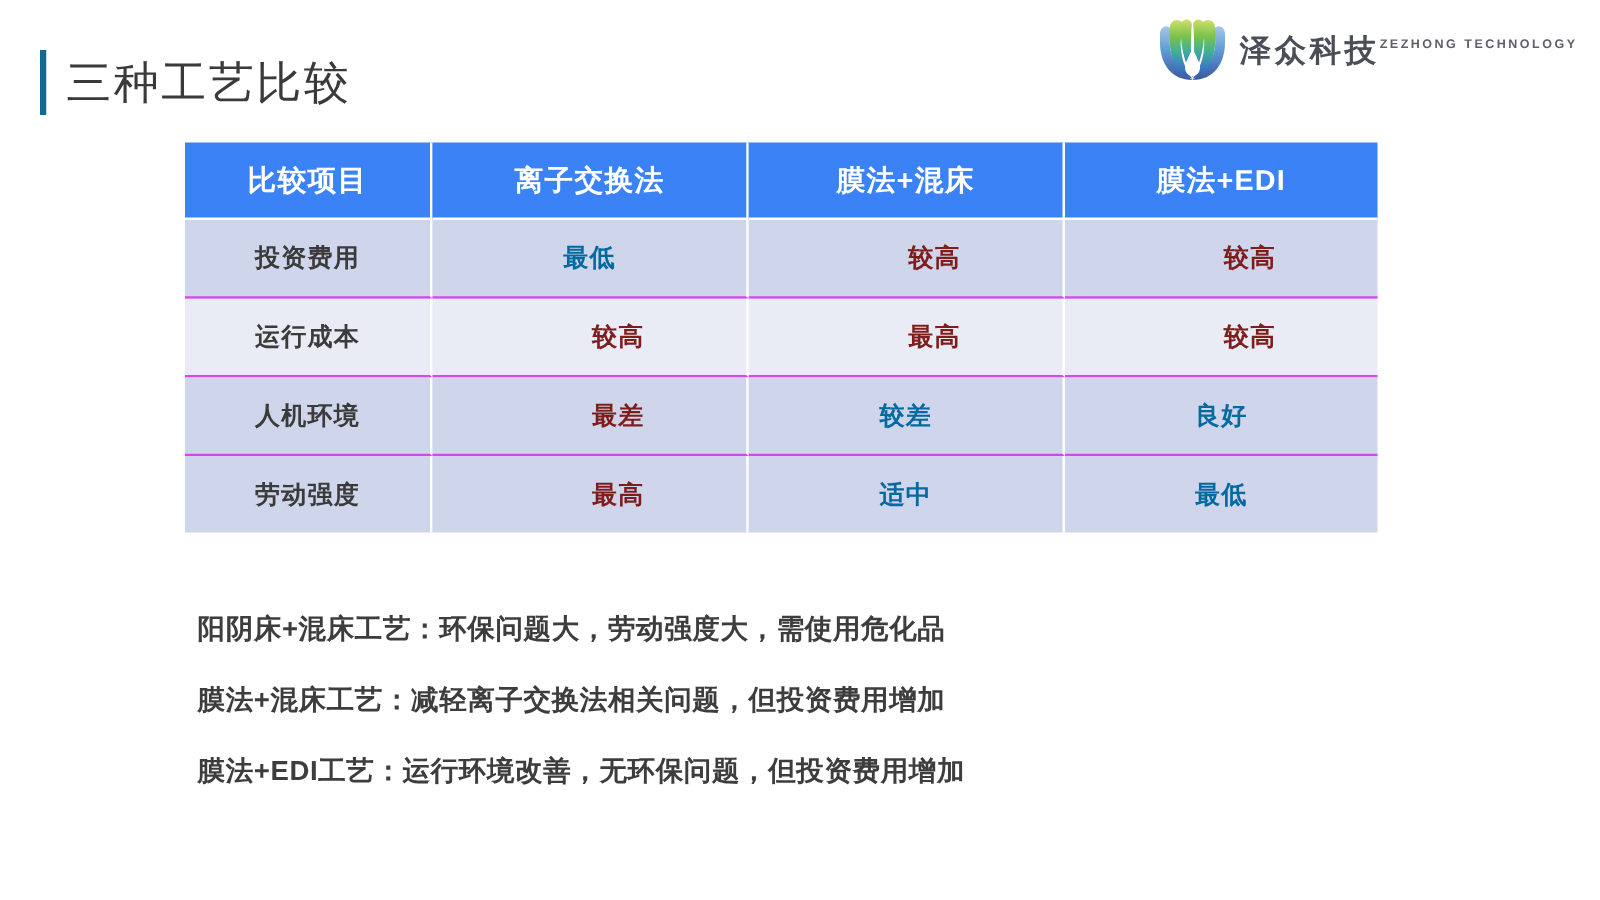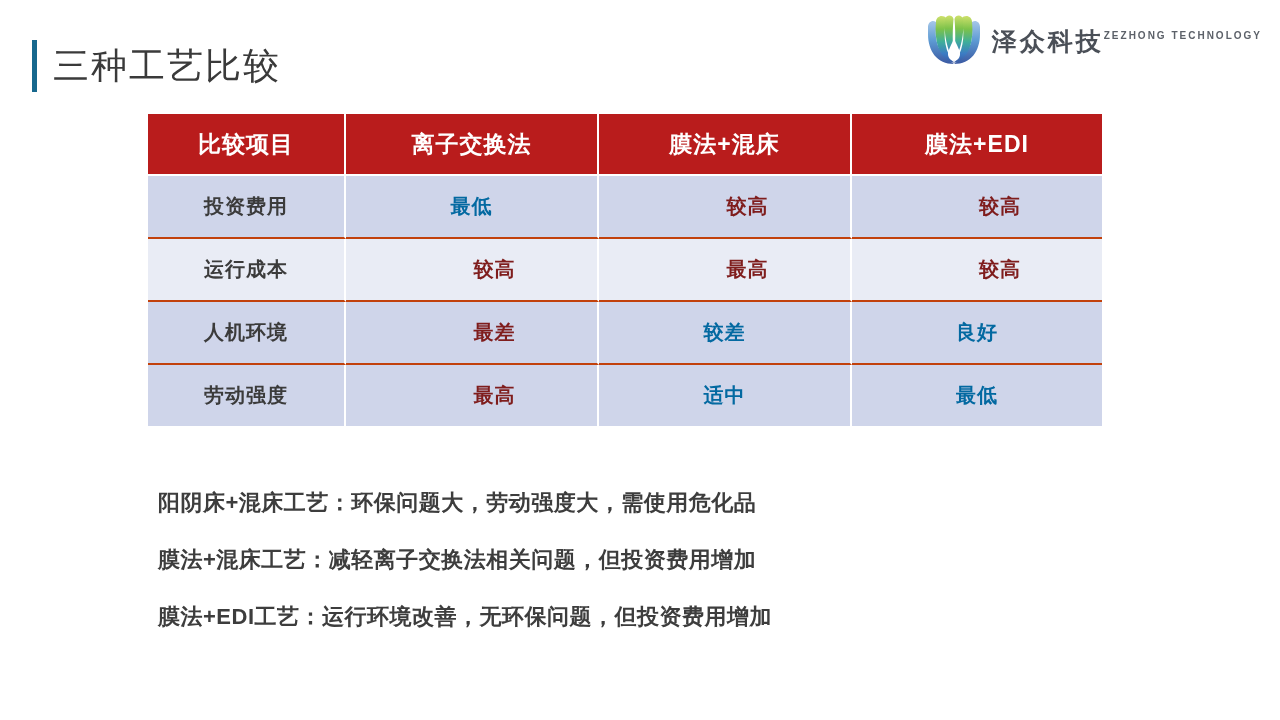--- a/index.html
+++ b/index.html
@@ -87,39 +87,39 @@
     border-spacing: 0;
     width: 954px;
     table-layout: fixed;
   }
   table.cmp col.c0 { width: 198px; }
   table.cmp col.c1 { width: 253px; }
   table.cmp col.c2 { width: 253px; }
   table.cmp col.c3 { width: 250px; }
 
   table.cmp th {
-    background: #b91c1c;
+    background: #3b82f6;
     color: #ffffff;
     font-size: 23px;
     font-weight: 700;
     height: 58px;
     text-align: center;
     letter-spacing: 1px;
     border-right: 2px solid #ffffff;
     border-bottom: 2px solid #ffffff;
   }
   table.cmp th:last-child { border-right: none; }
 
   table.cmp td {
     height: 59px;
     text-align: center;
     font-size: 20px;
     font-weight: 700;
     border-right: 2px solid #ffffff;
-    border-bottom: 2px solid #c2410c;
+    border-bottom: 2px solid #d946ef;
     letter-spacing: 1px;
   }
   table.cmp td:last-child { border-right: none; }
   table.cmp tr:last-child td { border-bottom: none; }
 
   tr.band-a td { background: #CFD5EA; }
   tr.band-b td { background: #E9ECF5; }
 
   td.label {
     color: #3b3b3b;

